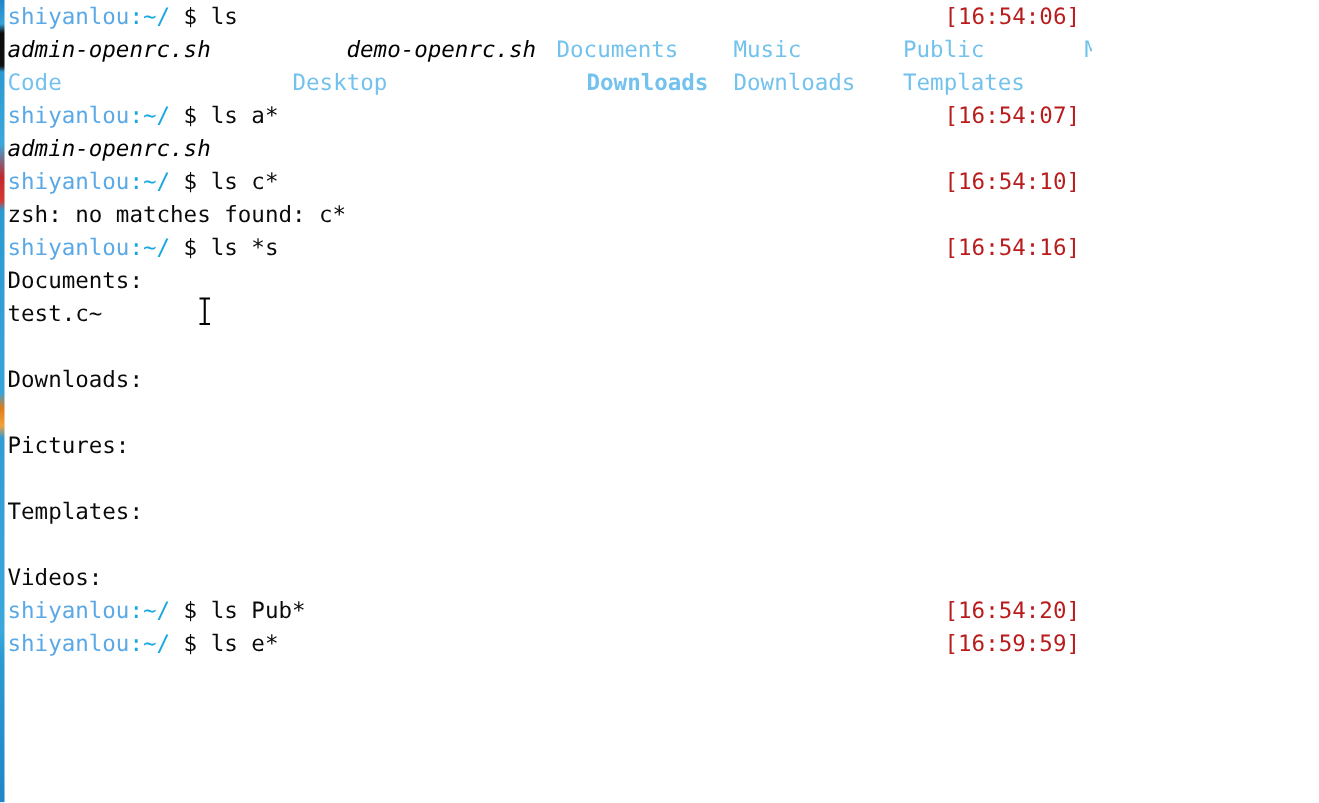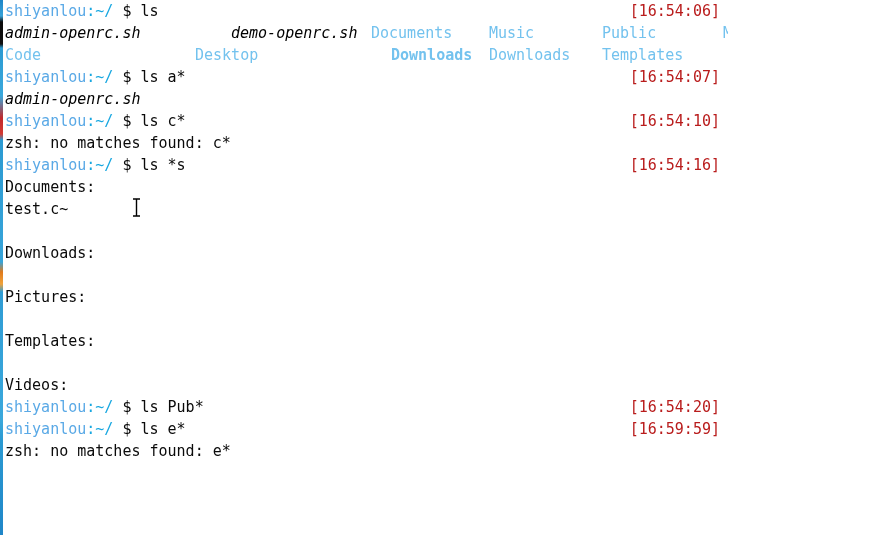--- a/index.html
+++ b/index.html
@@ -130,21 +130,20 @@
       <div class="line"><span class="seg c-default"></span></div>
       <div class="line"><span class="seg c-default">Downloads:</span></div>
       <div class="line"><span class="seg c-default"></span></div>
       <div class="line"><span class="seg c-default">Pictures:</span></div>
       <div class="line"><span class="seg c-default"></span></div>
       <div class="line"><span class="seg c-default">Templates:</span></div>
       <div class="line"><span class="seg c-default"></span></div>
       <div class="line"><span class="seg c-default">Videos:</span></div>
       <div class="line"><span class="seg c-host">shiyanlou</span><span class="seg c-path">:~/</span> <span class="seg c-default">$</span><span class="seg c-default"> ls Pub*</span><span class="ts">[16:54:20]</span></div>
       <div class="line"><span class="seg c-host">shiyanlou</span><span class="seg c-path">:~/</span> <span class="seg c-default">$</span><span class="seg c-default"> ls e*</span><span class="ts">[16:59:59]</span></div>
-      <div class="line"><span class="seg c-error">zsh: no matches found: e*</span></div>
     </div>
 
   <div class="ibeam" id="ibeam" style="left: 131px; top: 198px;">
     <svg width="11" height="19" viewBox="0 0 11 19" xmlns="http://www.w3.org/2000/svg">
       <path d="M2 1 H9 M5.5 1 V18 M2 18 H9" stroke="#ffffff" stroke-width="3.4" fill="none" stroke-linecap="butt"></path>
       <path d="M2 1 H9 M5.5 1 V18 M2 18 H9" stroke="#000000" stroke-width="1.4" fill="none" stroke-linecap="butt"></path>
     </svg>
   </div>
 
 </div>

